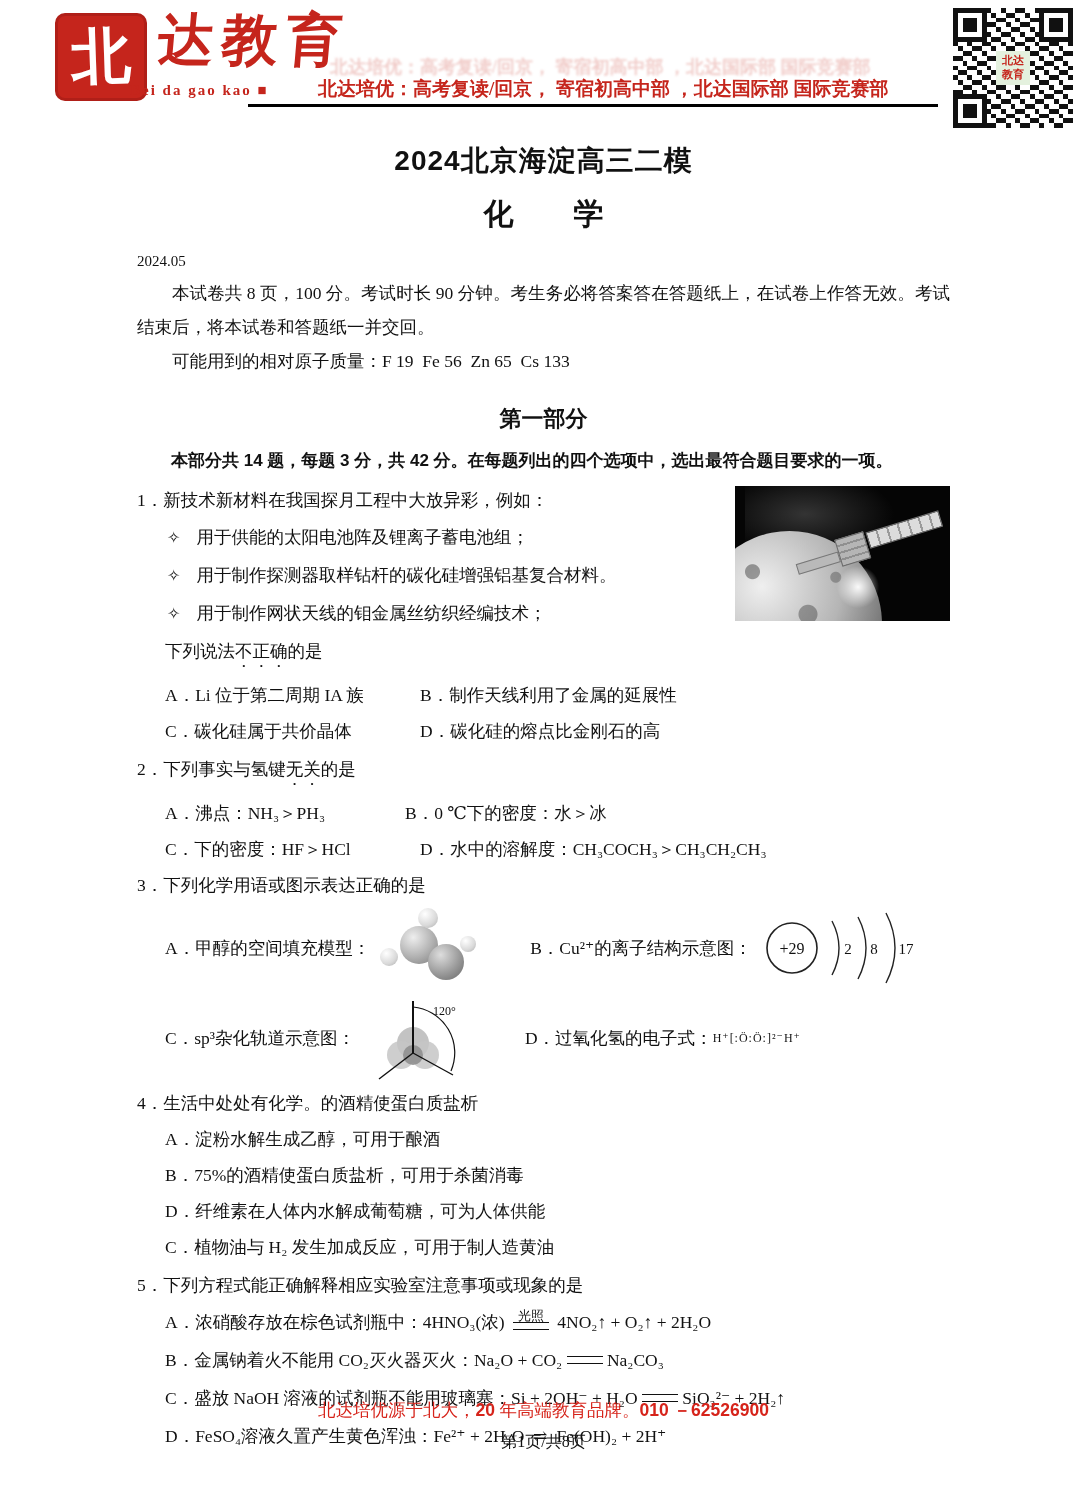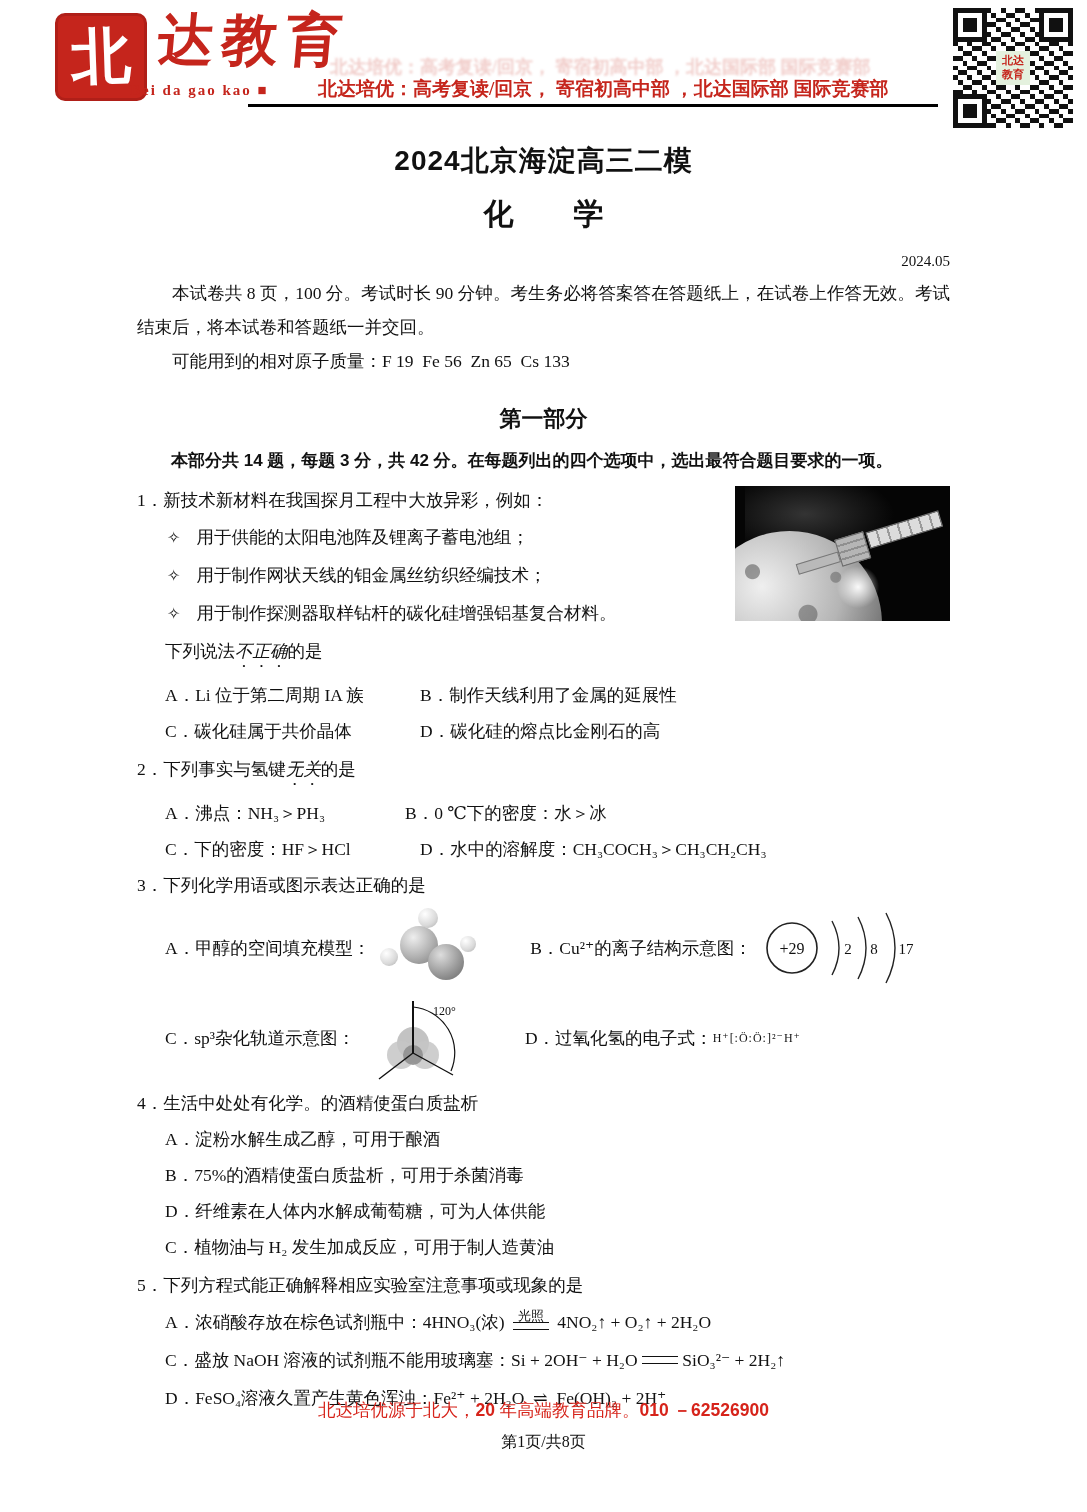--- a/index.html
+++ b/index.html
@@ -24,38 +24,38 @@
                display:flex; flex-direction:column; align-items:center; justify-content:center; }
   .qr-center span { color:#c5251c; font-size:11px; font-weight:700; line-height:1.25;
                     font-family:"Liberation Sans","DejaVu Sans",sans-serif; }
 
   
   main { padding:0 137px; }
   h1 { margin-top:30px; text-align:center; font-size:28px; font-weight:700; letter-spacing:1px;
        font-family:"Liberation Sans","DejaVu Sans",sans-serif; }
   h2 { margin-top:14px; text-align:center; font-size:30px; font-weight:700; white-space:pre;
        font-family:"Liberation Sans","DejaVu Sans",sans-serif; }
-  .exam-date { margin-top:18px; text-align:right; font-size:15px; }
+  .exam-date { margin-top:18px; text-align:left; font-size:15px; }
   .pre { margin-top:6px; font-size:17.5px; line-height:34px; text-align:justify; text-indent:2em; white-space:pre-wrap; }
   .masses { margin-top:0; }
   h3 { margin-top:26px; text-align:center; font-size:22px; font-weight:700;
        font-family:"Liberation Sans","DejaVu Sans",sans-serif; }
   .part-instr { margin-top:15px; font-size:17px; font-weight:600; text-indent:2em; line-height:24px;
                 font-family:"Liberation Sans","DejaVu Sans",sans-serif; }
 
   
   .q { position:relative; font-size:17.5px; }
   .q1 { margin-top:15px; }
   .qhead { line-height:24px; }
   .qnum { display:inline-block; min-width:26px; }
   .bullet { margin-top:13px; padding-left:30px; line-height:24px; }
   .bicon { display:inline-block; margin-right:16px; font-size:16px; }
   .stem2 { margin-top:13px; padding-left:28px; line-height:24px; }
   .emph { -webkit-text-emphasis:filled dot; -webkit-text-emphasis-position:under right;
-          text-emphasis:filled dot; text-emphasis-position:under right;font-style:italic; }
+          text-emphasis:filled dot; text-emphasis-position:under right; }
   .optrow { margin-top:12px; padding-left:28px; line-height:24px; display:flex; }
   .optcol { width:255px; flex:none; }
   .optsingle { margin-top:12px; padding-left:28px; line-height:24px; }
 
   
   .moon-img { position:absolute; right:0; top:-2px; width:215px; height:135px; background:#050505; overflow:hidden; }
   .nebula { position:absolute; left:10px; top:0; width:150px; height:70px;
             background:radial-gradient(ellipse at 40% 40%, rgba(90,90,90,.55), rgba(0,0,0,0) 70%); }
   .moon { position:absolute; left:-38px; bottom:-95px; width:185px; height:185px; border-radius:50%;
           background:
@@ -453,24 +453,24 @@
           <div class="sat-arm-left"></div>
           <div class="sat-body"></div>
           <div class="sat-panel-right"></div>
         </div>
       </div>
 
       <div class="bullet">
         <span class="bicon">✧</span><span>用于供能的太阳电池阵及锂离子蓄电池组；</span>
       </div>
       <div class="bullet">
+        <span class="bicon">✧</span><span>用于制作探测器取样钻杆的碳化硅增强铝基复合材料。</span>
+      </div>
+      <div class="bullet">
         <span class="bicon">✧</span><span>用于制作网状天线的钼金属丝纺织经编技术；</span>
-      </div>
-      <div class="bullet">
-        <span class="bicon">✧</span><span>用于制作探测器取样钻杆的碳化硅增强铝基复合材料。</span>
       </div>
 
       <div class="stem2">
         <span>下列说法</span><span class="emph">不正确</span><span>的是</span>
       </div>
       <div class="optrow">
         <span class="optcol">A．Li 位于第二周期 IA 族</span>
         <span>B．制作天线利用了金属的延展性</span>
       </div>
       <div class="optrow">
@@ -554,20 +554,25 @@
       </div>
       <div class="q5row">
         <span class="eqline">A．浓硝酸存放在棕色试剂瓶中：4HNO₃(浓) </span>
         <span class="cond-stack">
           <span class="cond">光照</span>
           <span class="deq"></span>
         </span>
         <span class="eqline"> 4NO₂↑ + O₂↑ + 2H₂O</span>
       </div>
       <div class="q5row">
+        <span class="eqline">B．金属钠着火不能用 CO₂灭火器灭火：Na₂O + CO₂ </span>
+        <span class="deq"></span>
+        <span class="eqline"> Na₂CO₃</span>
+      </div>
+      <div class="q5row">
         <span class="eqline">C．盛放 NaOH 溶液的试剂瓶不能用玻璃塞：Si + 2OH⁻ + H₂O </span>
         <span class="deq"></span>
         <span class="eqline"> SiO₃²⁻ + 2H₂↑</span>
       </div>
       <div class="q5row">
         <span class="eqline">D．FeSO₄溶液久置产生黄色浑浊：Fe²⁺ + 2H₂O  ⇌  Fe(OH)₂ + 2H⁺</span>
       </div>
     </section>
   </main>
 

